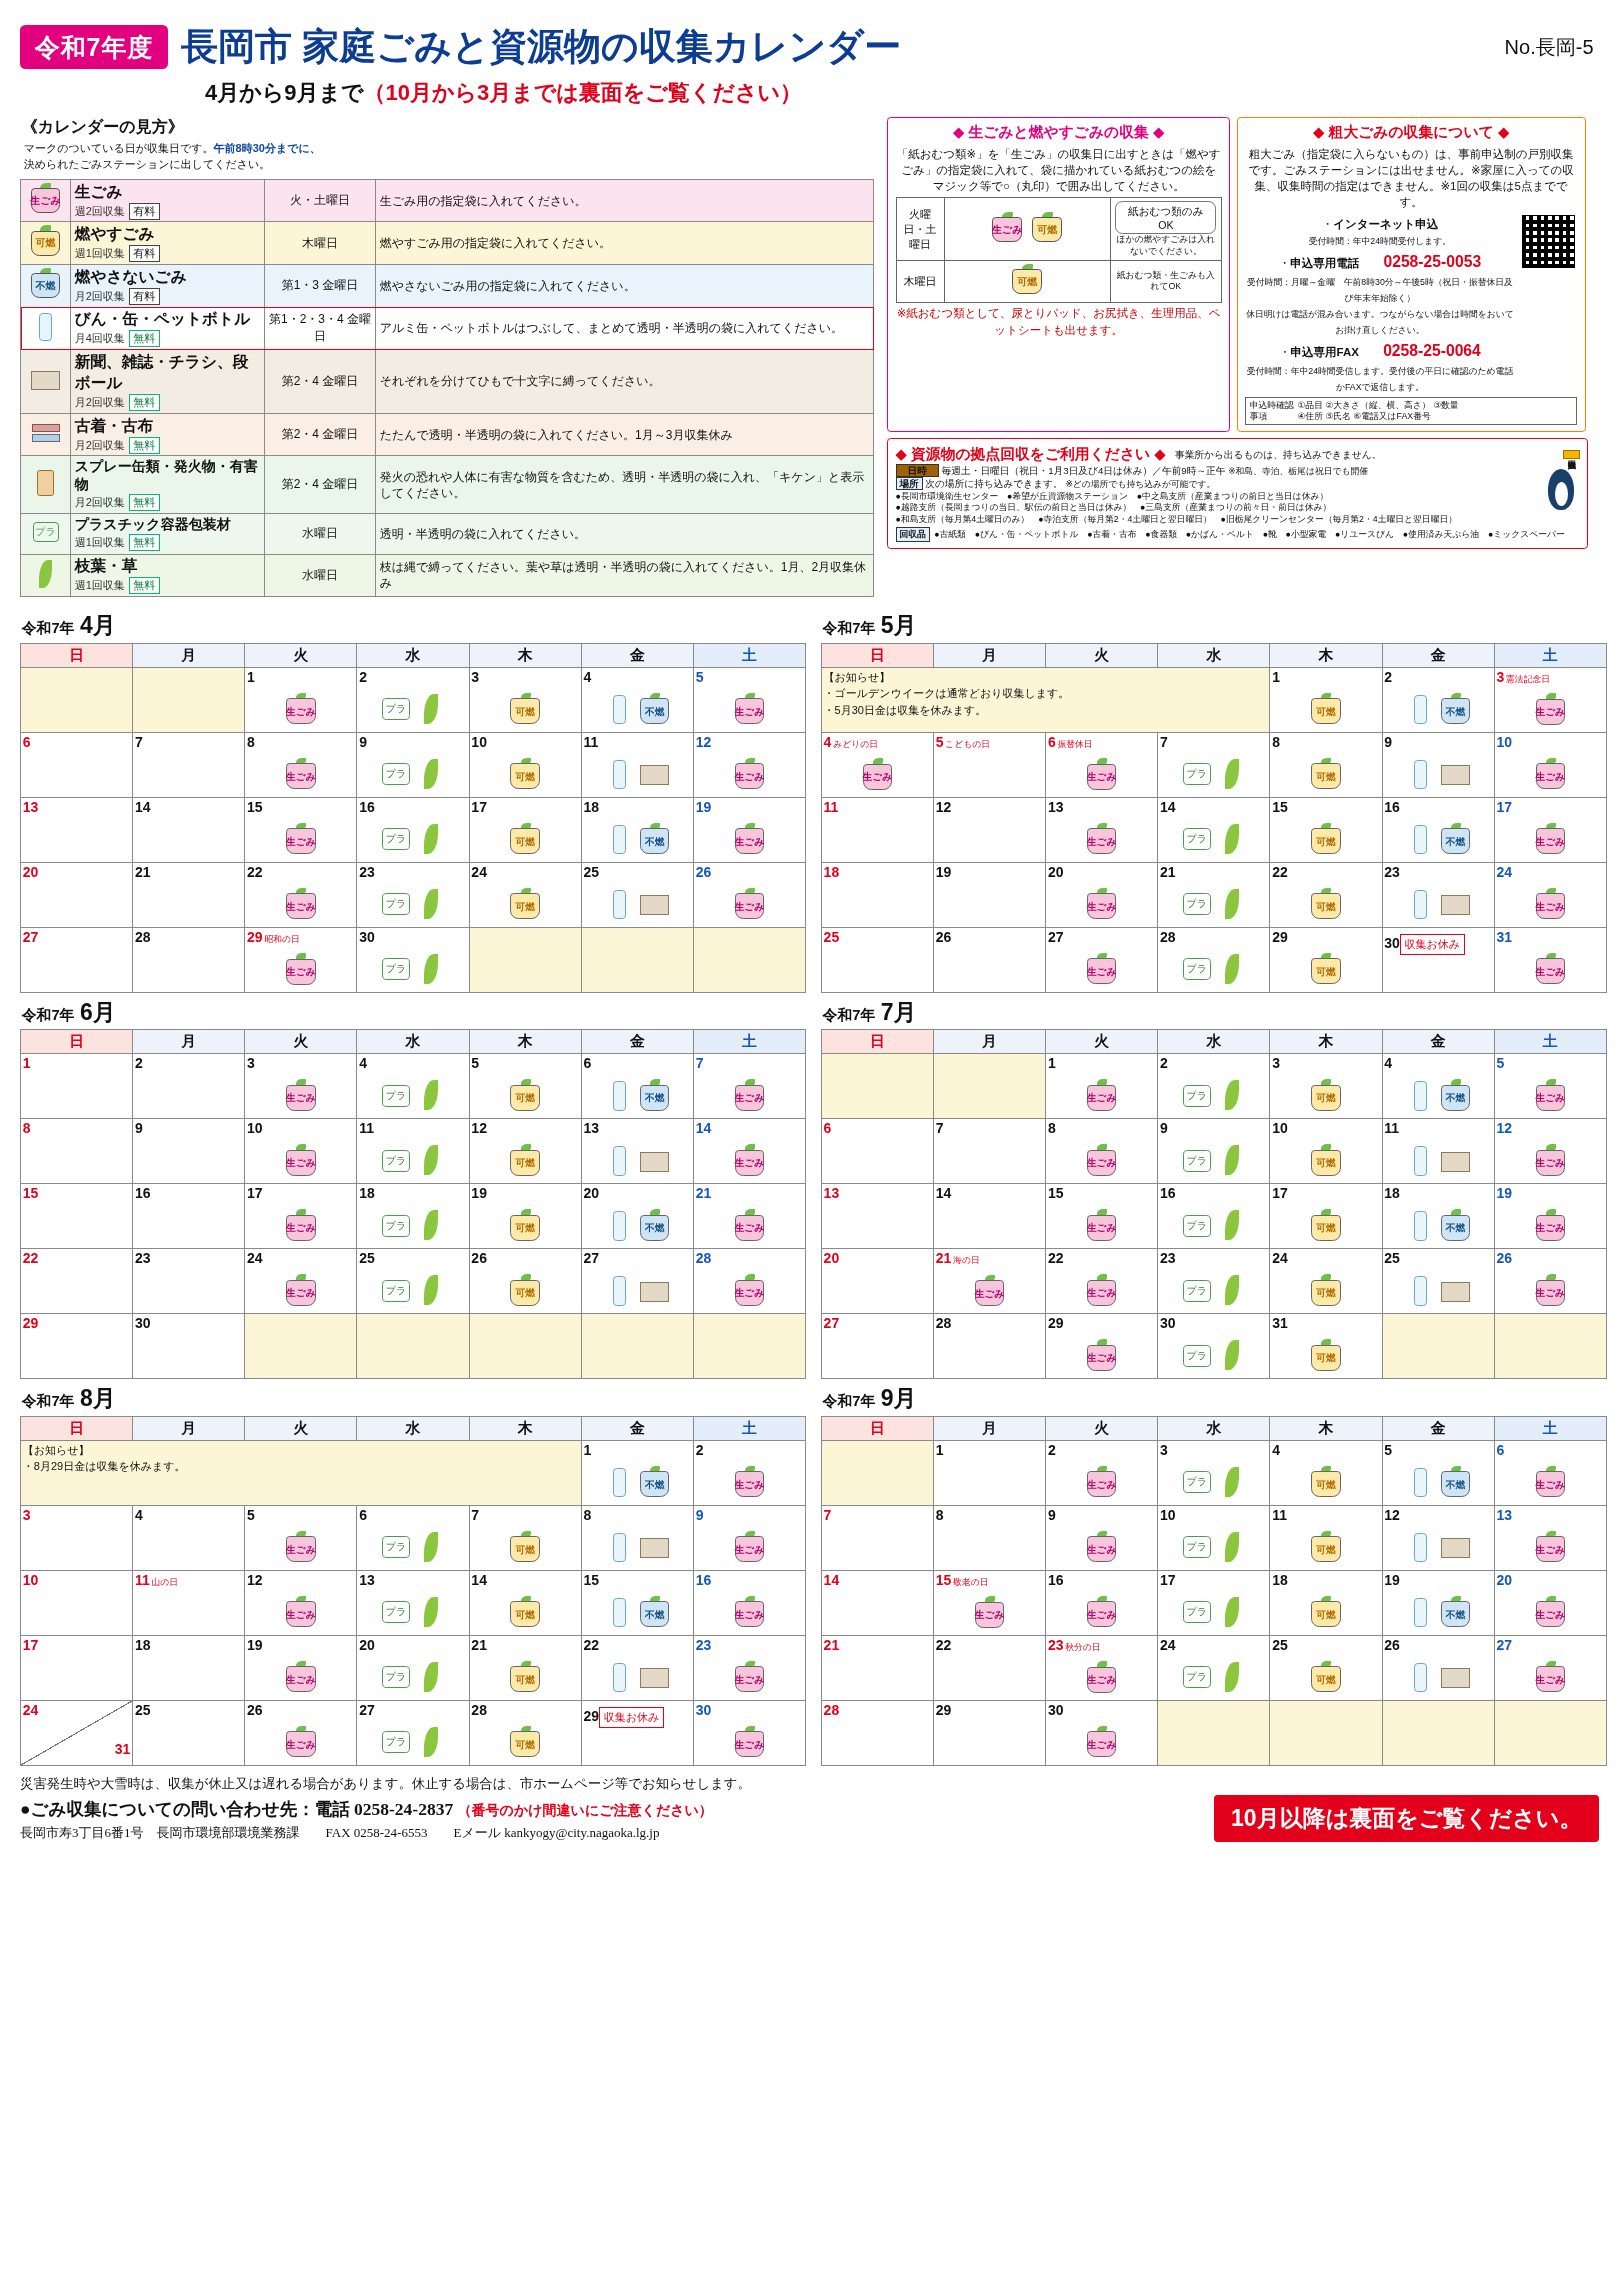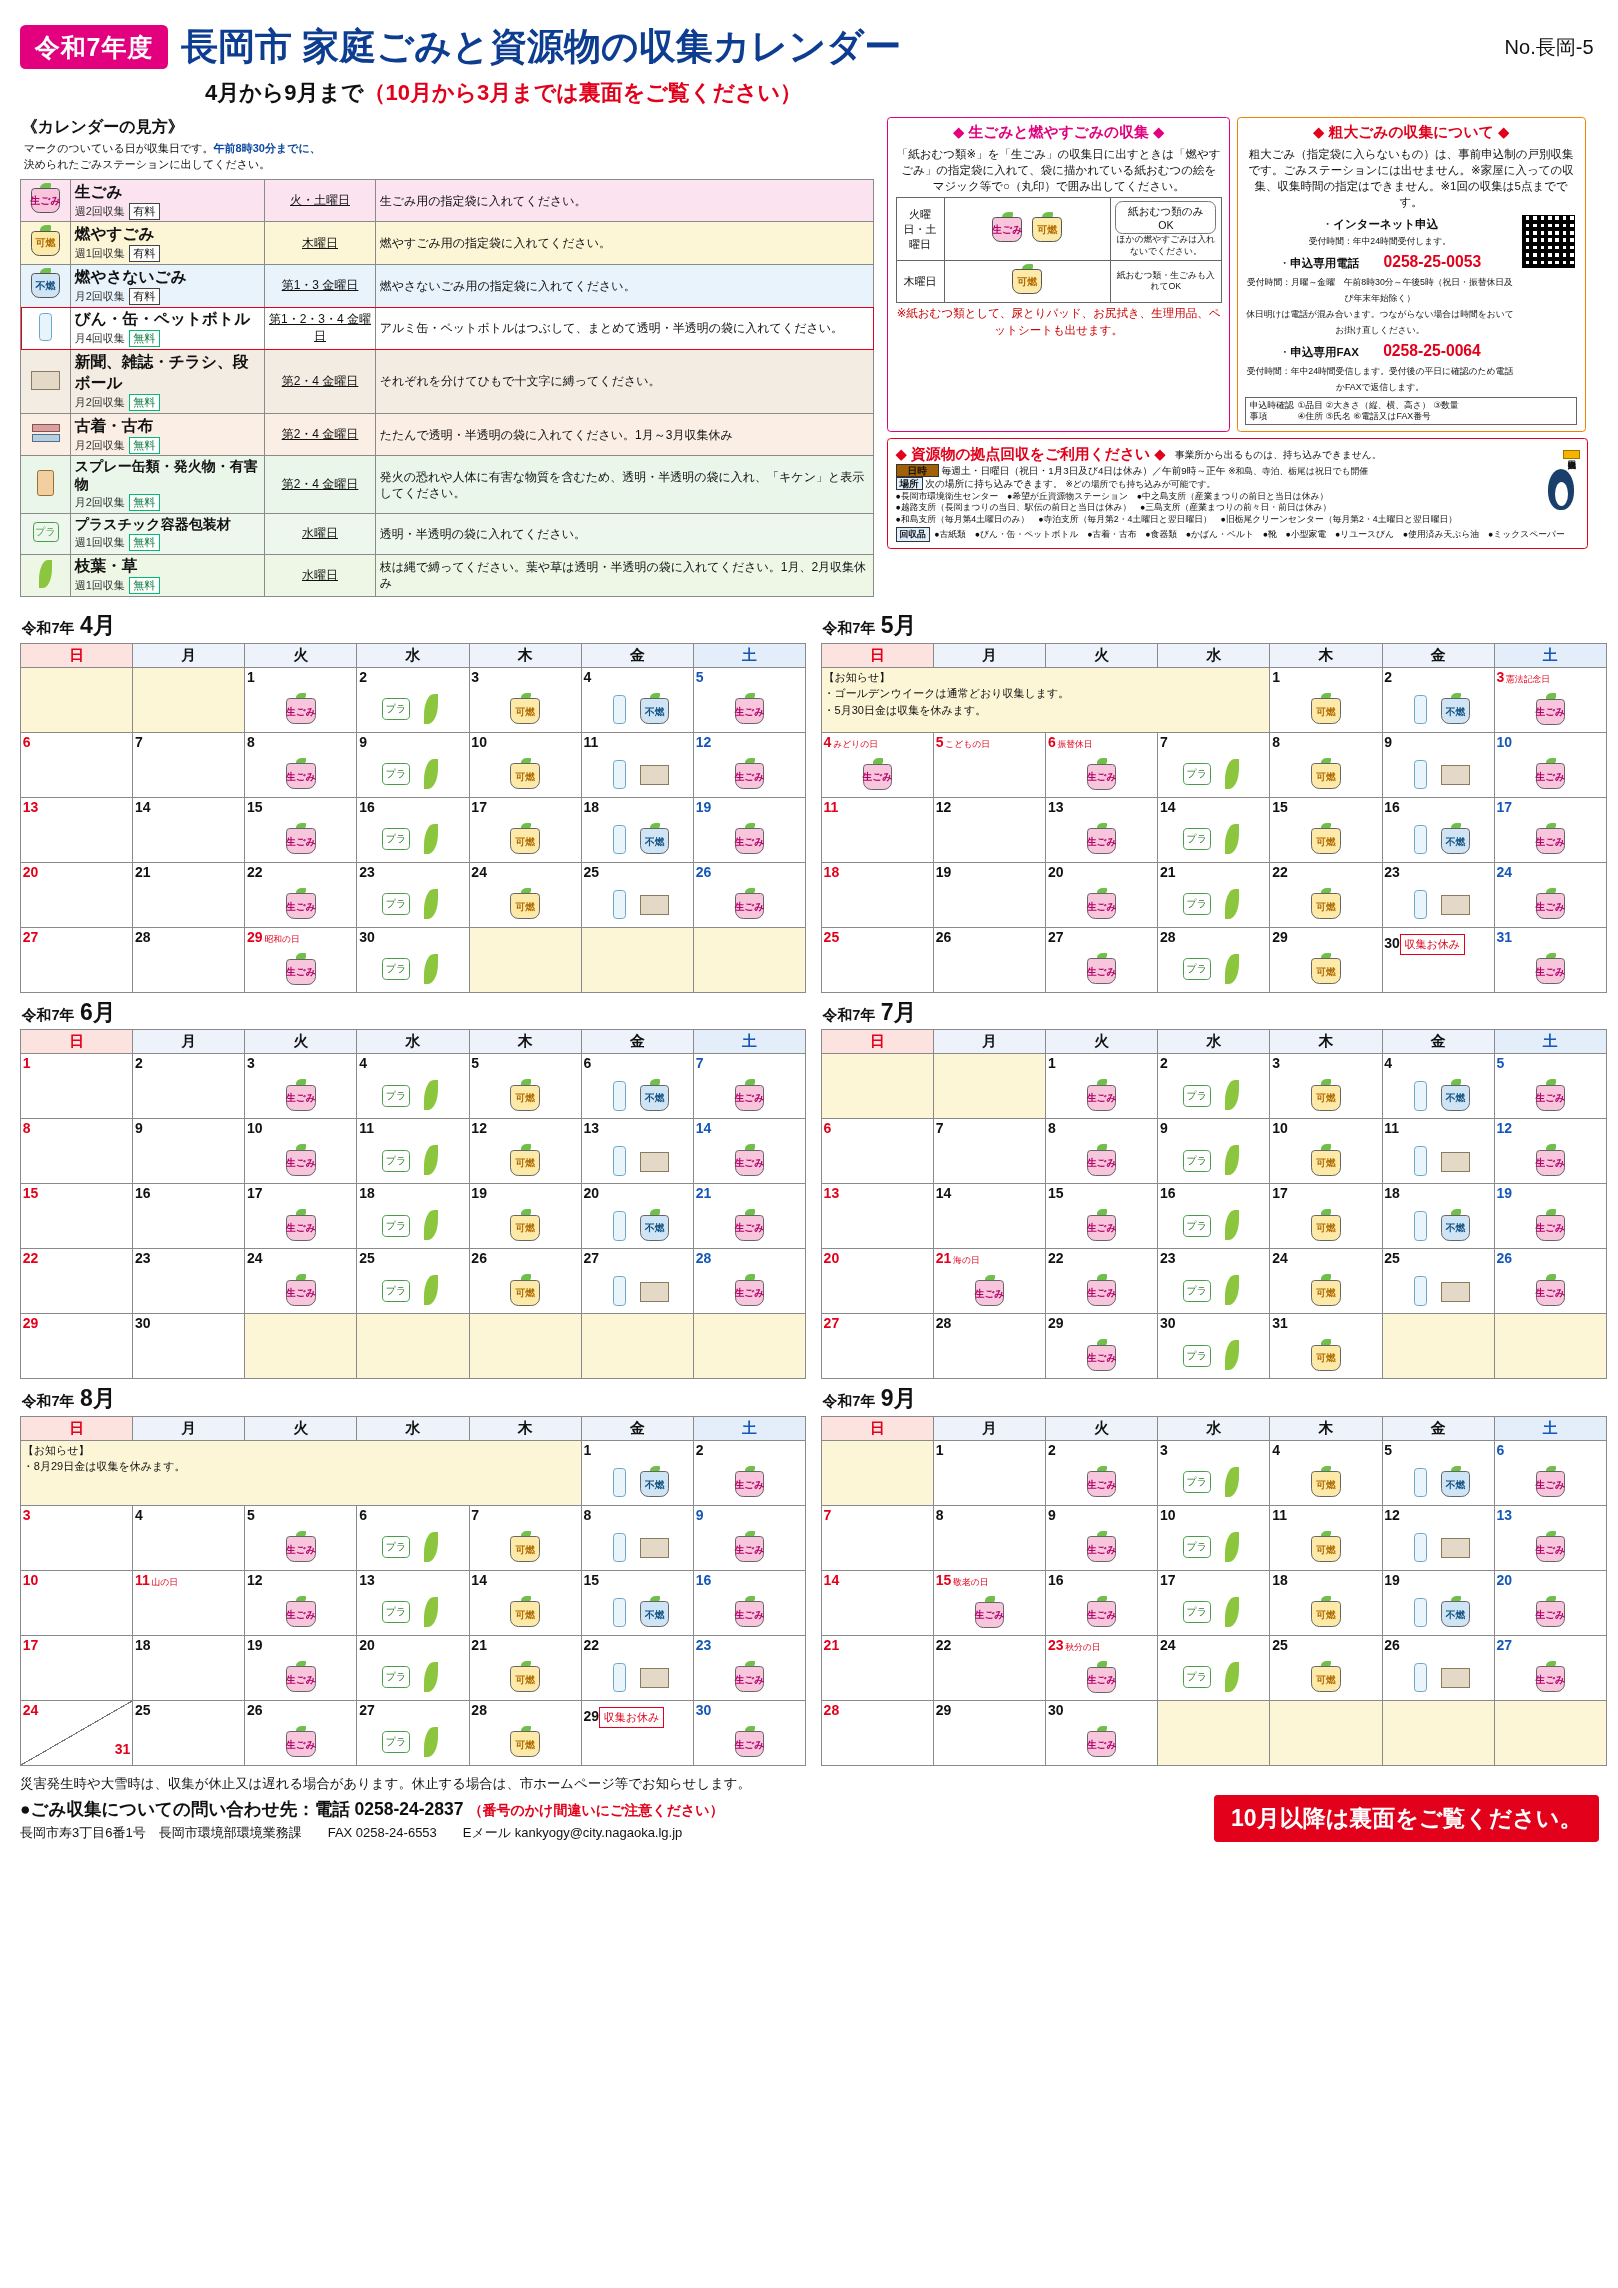--- a/index.html
+++ b/index.html
@@ -29,21 +29,21 @@
   .right-col { width: 701px; display:flex; flex-direction:column; gap:6.5px; }
 
   .howto-title { font-size:16px; font-weight:bold; margin:0 0 3.7px 1.8px; }
   .howto-lead { font-size:11px; line-height:1.45; margin:0 0 5.5px 3.7px; }
   .howto-lead .blue { color:#0d49a0; font-weight:bold; }
 
   table.cat { border-collapse:collapse; width:854px; table-layout:fixed; }
   table.cat td { border:0.9px solid #8a8a8a; vertical-align:middle; padding:1.8px 3.7px; font-size:12px; }
   .c-icon { width:50px; text-align:center; }
   .c-name { width:194px; }
-  .c-day  { width:111px; text-align:center; font-size:12.5px;text-decoration:underline; }
+  .c-day  { width:111px; text-align:center; font-size:12.5px; }
   .c-note { font-size:11.5px; line-height:1.35; }
   .cname  { font-size:15.7px; font-weight:bold; }
   .csub   { font-size:11px; color:#333; }
   .pay    { display:inline-block; border:0.9px solid #444; padding:0 3.7px; font-size:11px; background:#fff; margin-left:3.7px;}
   .free   { display:inline-block; border:0.9px solid #0b7; padding:0 3.7px; font-size:11px; background:#fff; margin-left:3.7px; color:#0a7a3c;}
   .r-nama { background:#fbe3ef; }
   .r-moya { background:#fdf6d6; }
   .r-moe  { background:#e8f3fb; }
   .r-bin  { background:#ffffff; }
   .r-news { background:#f3ece3; }
@@ -125,21 +125,21 @@
   .diag:after { content:""; position:absolute; left:0; top:0; width:100%; height:100%;
      background:linear-gradient(to bottom right, transparent 49.5%, #777 49.5%, #777 50.5%, transparent 50.5%); }
 
   
   .footer { margin-top:9.2px; font-size:14px; }
   .footer .l1 { font-size:13.4px; }
   .footer .l2 { font-weight:bold; font-size:17.5px; margin-top:3.7px;}
   .footer .l2 .red { color:#e2001a; font-size:14px; font-weight:bold;}
   .footer .l3 { font-size:13px; margin-top:3.7px;}
   .foot-wrap { display:flex; align-items:flex-end; gap:14.8px;}
-  .foot-left { flex:1; }
+  .foot-left { flex:1;font-family:Liberation Serif, serif; }
   .foot-box { background:#e2001a; color:#fff; font-weight:bold; font-size:23px; padding:9.2px 16.6px; border-radius:3.7px; line-height:1.25; text-align:left; }
   .penguin { width:37px; height:55px; position:relative; display:inline-block; }
   .penguin .bd { position:absolute; left:5.5px; top:5.5px; width:26px; height:41px; background:#1a3f6b; border-radius:50% 50% 45% 45%;}
   .penguin .belly { position:absolute; left:12px; top:18.5px; width:13px; height:24px; background:#fff; border-radius:50%;}
   .flag { background:#f6b400; color:#111; font-size:8.3px; writing-mode:vertical-rl; padding:3.7px 1.8px; border:0.9px solid #a07400;}
 </style>
 </head>
 <body>
 
 <div class="page">

